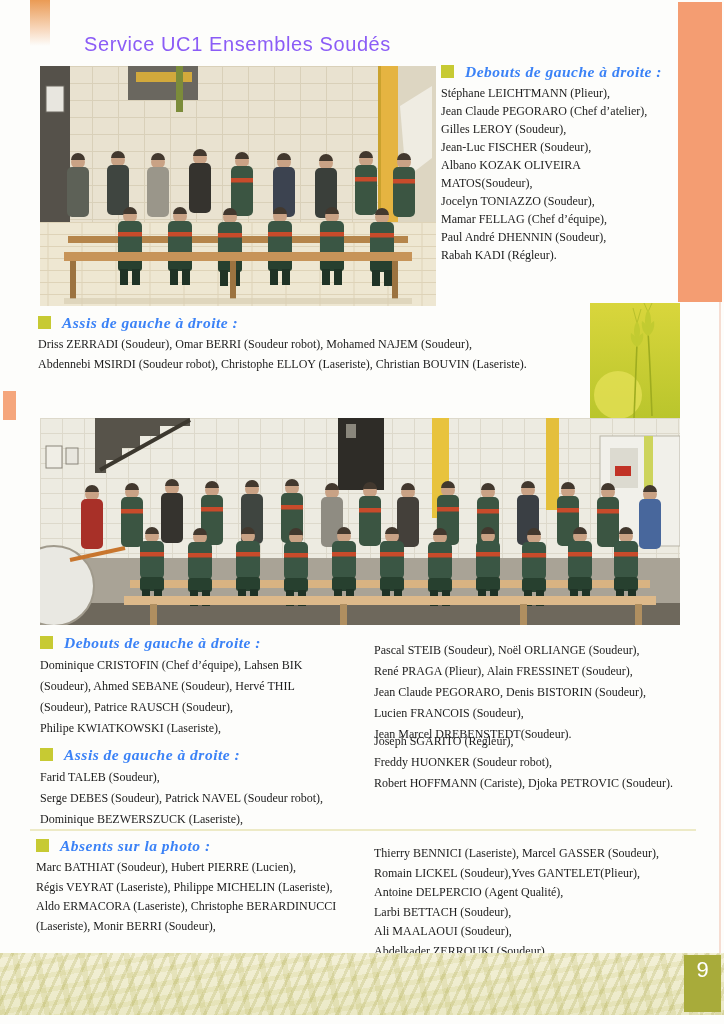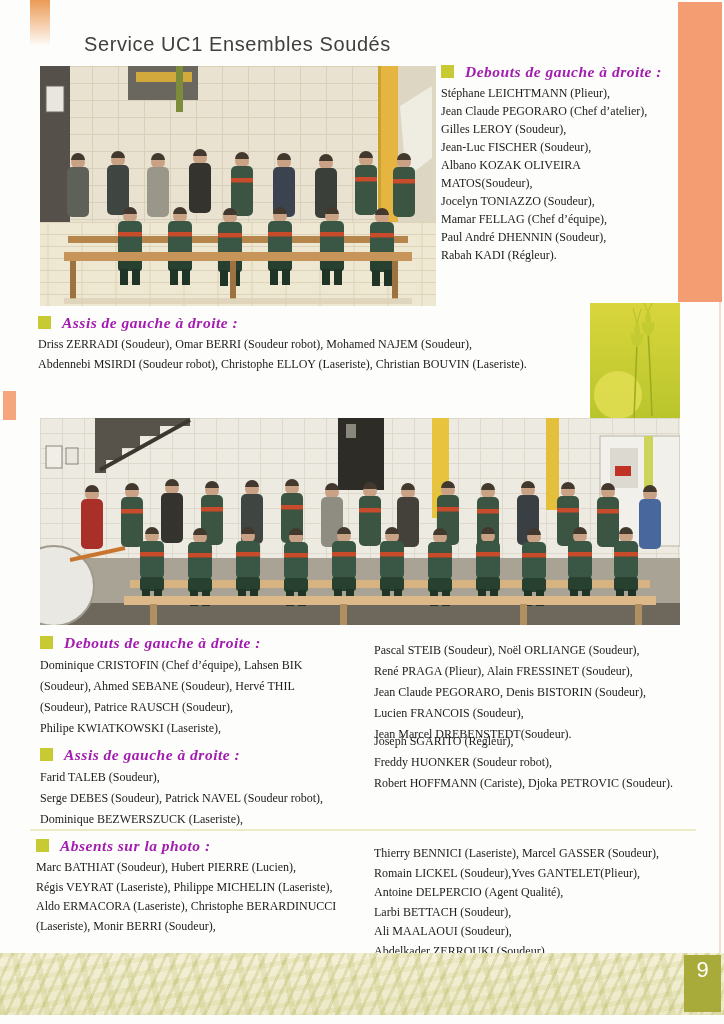--- a/index.html
+++ b/index.html
@@ -14,31 +14,31 @@
     background:#f49d72; }
   .left-rect { position:absolute; left:3px; top:391px; width:13px; height:29px;
     background:#f5a67c; }
   .scan-line { position:absolute; left:719px; top:302px; width:2px; height:712px;
     background:#f2cdbb; opacity:.65; }
   .divider { position:absolute; left:30px; top:829px; width:666px; height:2px;
     background:#edeac6; }
 
   .title { position:absolute; left:84px; top:33px;
     font-family:"Liberation Sans", sans-serif; font-size:20px; letter-spacing:.6px;
-    color:#404040; }
+    color:#8b5cf6; }
 
   .photo { position:absolute; }
   .photo-top { left:40px; top:66px; width:396px; height:240px; }
   .photo-bottom { left:40px; top:418px; width:640px; height:207px; }
   .wheat { left:590px; top:303px; width:90px; height:117px; }
   .photo svg { display:block; width:100%; height:100%; }
 
   .textblock { position:absolute; }
   .hdr { white-space:nowrap; margin-bottom:3px; }
-  .hdr-t { font-style:italic; font-weight:700; font-size:15.5px; letter-spacing:.5px; color:#a21caf; }
+  .hdr-t { font-style:italic; font-weight:700; font-size:15.5px; letter-spacing:.5px; color:#3b82f6; }
   .bullet { display:inline-block; width:13px; height:13px; background:#c7ca33;
     margin-right:11px; transform:translateY(1px); }
   .lines { margin-top:3px; }
   .nline { display:block; white-space:nowrap; font-size:12px; }
   .lh18 .nline { line-height:18px; }
   .lh195 .nline { line-height:19.5px; }
   .lh21 .nline { line-height:21px; }
 
   .cap-right   { left:441px; top:63px; width:266px; }
   .assis-top   { left:38px;  top:314px; }

